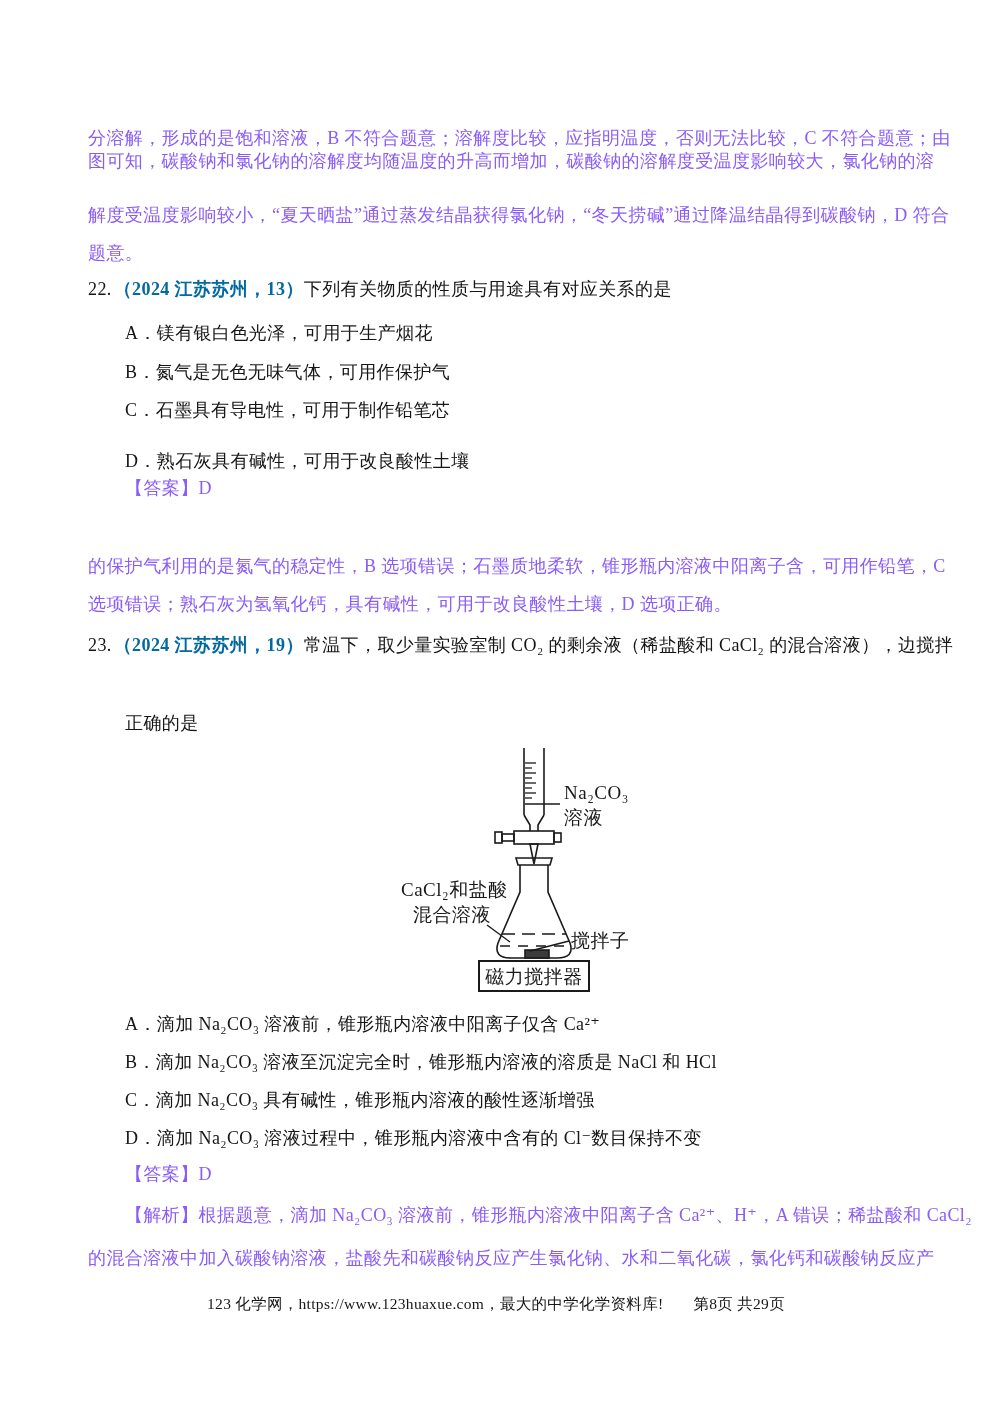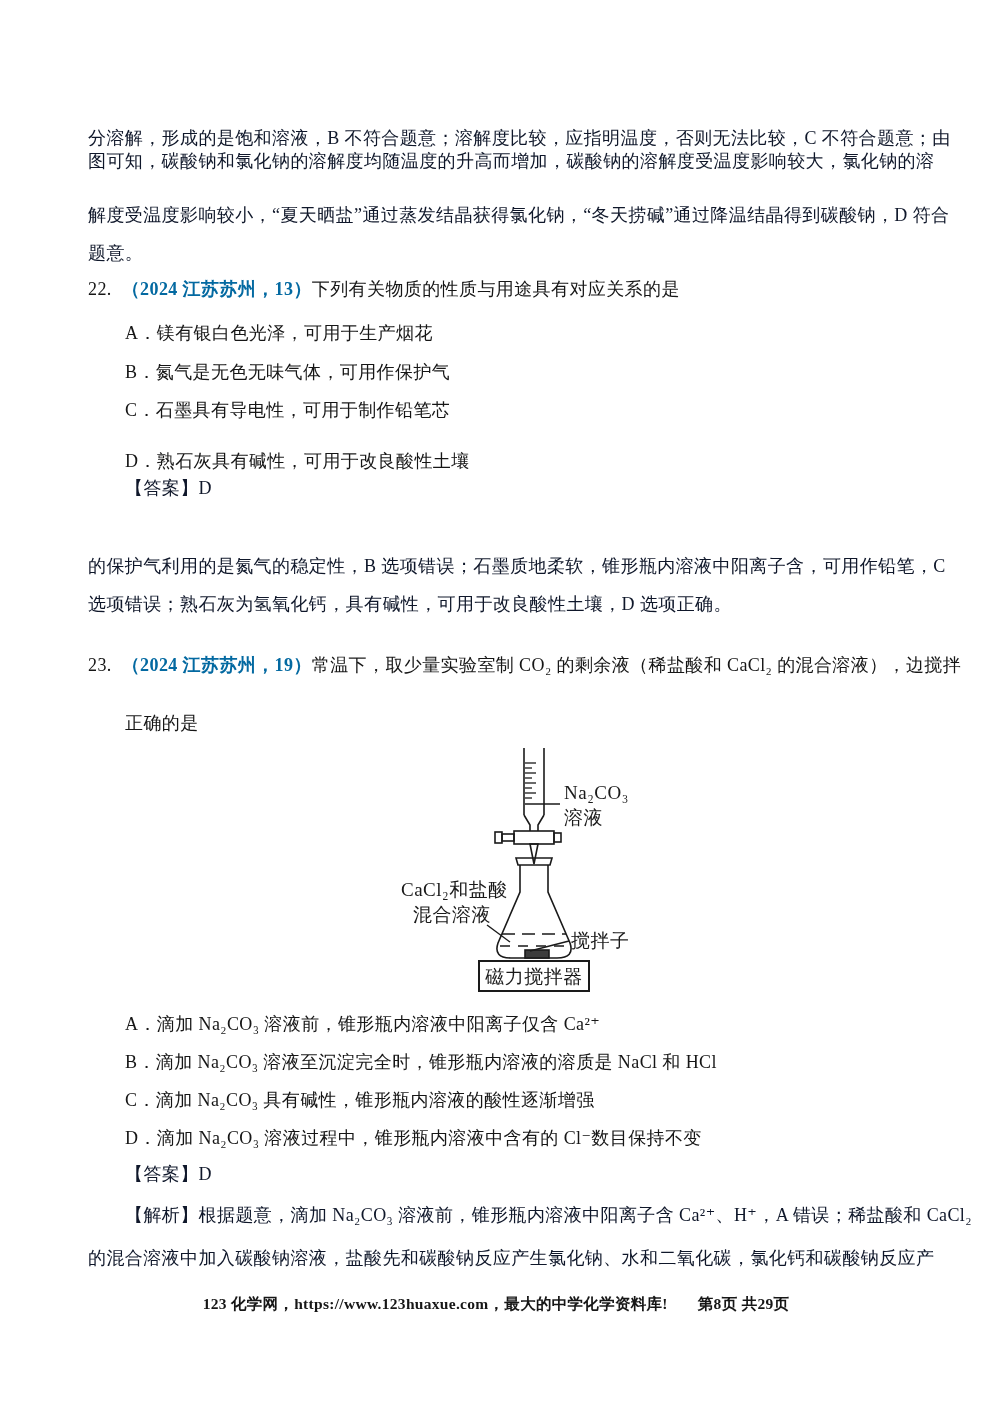--- a/index.html
+++ b/index.html
@@ -6,31 +6,31 @@
   #page {
     position:relative; width:992px; height:1403px; background:#ffffff;
     font-family:"Liberation Serif","DejaVu Serif",serif; overflow:hidden;
   }
   .ln {
     position:absolute; white-space:nowrap;
     font-size:18px; line-height:26px; letter-spacing:0.4px; color:#161616;
   }
   .l1 { left:88px; }
   .l2 { left:125px; }
-  .red { color:#0f172a; }
+  .red { color:#8b5cf6; }
   .blue { color:#0369a1; font-weight:bold; }
-  .num { margin-right:10px; }
+  .num { margin-right:2px; }
   #apparatus { position:absolute; left:393px; top:745px; }
   #apparatus text {
     font-family:"Liberation Serif","DejaVu Serif",serif;
     font-size:19px; fill:#1a1a1a; letter-spacing:0.5px;
   }
   .footer {
     position:absolute; top:1294px; left:0; width:100%; text-align:center;
-    font-size:15.5px; color:#161616; letter-spacing:0.3px;font-weight:bold;
+    font-size:15.5px; color:#161616; letter-spacing:0.3px;
   }
   .footer .pageinfo { margin-left:30px; }
   .watermark {
     position:absolute; top:1372px; right:8px;
     font-size:17px; color:#a9a9a9; letter-spacing:1px;
   }
 </style>
 </head>
 <body>
 
@@ -45,21 +45,21 @@
     <span class="num">22.</span><span class="blue">（2024 江苏苏州，13）</span><span>下列有关物质的性质与用途具有对应关系的是</span>
   </div>
   <div class="ln l2" style="top:320px">A．镁有银白色光泽，可用于生产烟花</div>
   <div class="ln l2" style="top:359px">B．氮气是无色无味气体，可用作保护气</div>
   <div class="ln l2" style="top:397px">C．石墨具有导电性，可用于制作铅笔芯</div>
   <div class="ln l2" style="top:448px">D．熟石灰具有碱性，可用于改良酸性土壤</div>
   <div class="ln l2 red" style="top:475px">【答案】D</div>
   <div class="ln l1 red" style="top:553px">的保护气利用的是氮气的稳定性，B 选项错误；石墨质地柔软，锥形瓶内溶液中阳离子含，可用作铅笔，C</div>
   <div class="ln l1 red" style="top:591px">选项错误；熟石灰为氢氧化钙，具有碱性，可用于改良酸性土壤，D 选项正确。</div>
 
-  <div class="ln l1" style="top:652px">
+  <div class="ln l1" style="top:632px">
     <span class="num">23.</span><span class="blue">（2024 江苏苏州，19）</span><span>常温下，取少量实验室制 CO₂ 的剩余液（稀盐酸和 CaCl₂ 的混合溶液），边搅拌</span>
   </div>
   <div class="ln l2" style="top:710px">正确的是</div>
 
   <svg id="apparatus" width="300" height="250" viewBox="0 0 300 250">
     <g stroke="#1a1a1a" stroke-width="1.6" fill="none">
 
       <line x1="131" y1="3" x2="131" y2="70"></line>
       <line x1="151" y1="3" x2="151" y2="70"></line>
 

